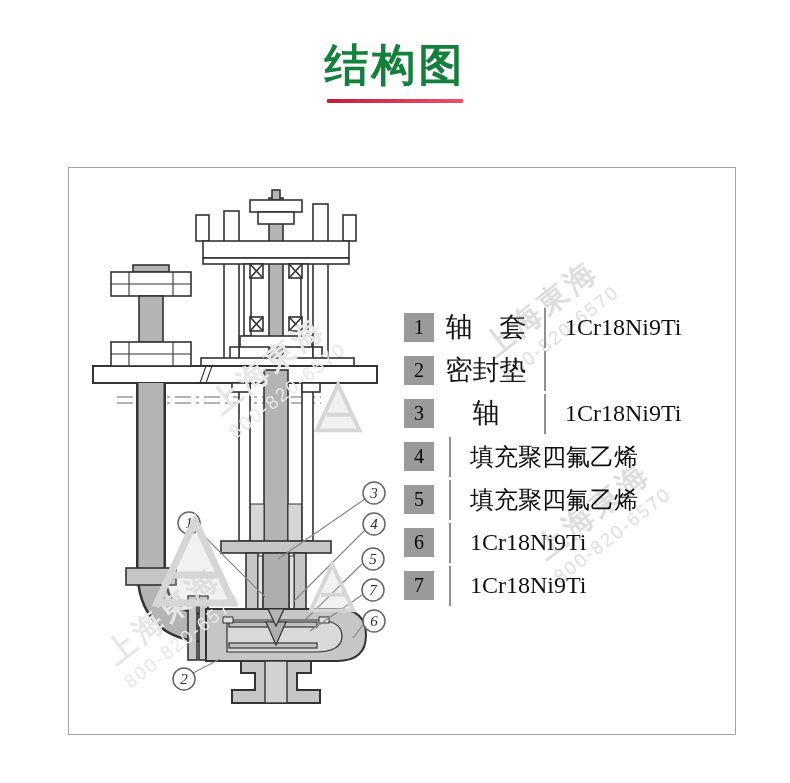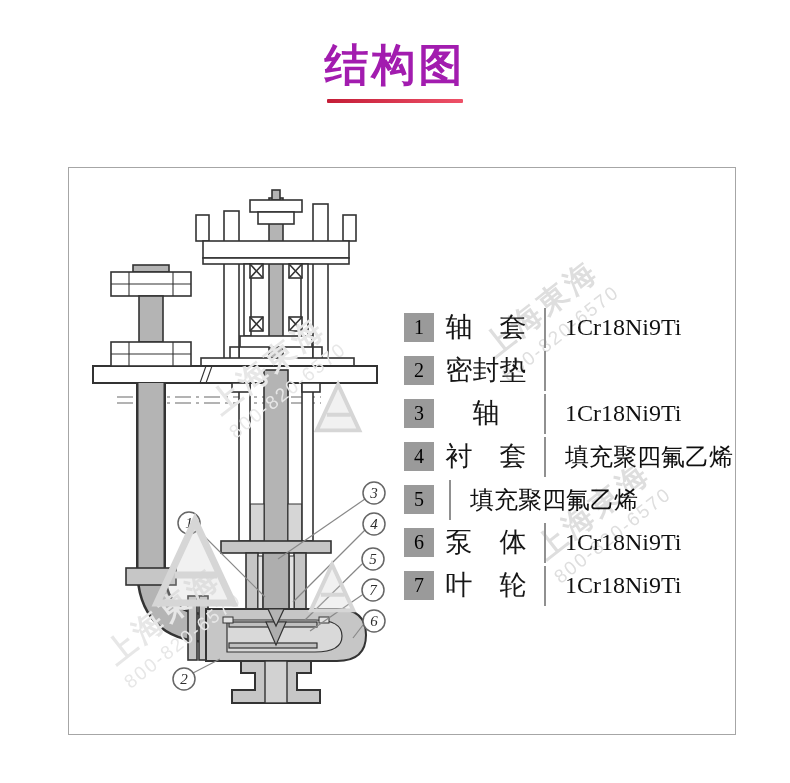--- a/index.html
+++ b/index.html
@@ -2,21 +2,21 @@
 <html><head>
 <meta charset="utf-8">
 <style>
   html,body{margin:0;padding:0;}
   body{
     width:790px;height:783px;background:#ffffff;position:relative;overflow:hidden;
     font-family:"Liberation Sans",sans-serif;
   }
   .title{
     margin-top:40px;text-align:center;font-size:44px;font-weight:700;
-    color:#a21caf;letter-spacing:3px;line-height:50px;
+    color:#15803d;letter-spacing:3px;line-height:50px;
   }
   .title-rule{
     width:136px;height:4px;margin:9px auto 0;border-radius:1px;
     background:linear-gradient(90deg,#c41d37,#ee5168);
   }
   .frame{
     position:absolute;left:68px;top:167px;width:666px;height:566px;
     border:1px solid #a6a6a6;background:#fff;
   }
   .drawing{position:absolute;left:0;top:0;}
@@ -217,35 +217,32 @@
       <div class="lvdiv"></div>
     </div>
     <div class="lrow">
       <div class="lnum">3</div>
       <div class="lname">轴</div>
       <div class="lvdiv"></div>
       <div class="lmat">1Cr18Ni9Ti</div>
     </div>
     <div class="lrow">
       <div class="lnum">4</div>
-      <div class="lname">衬　套</div>
       <div class="lvdiv"></div>
       <div class="lmat">填充聚四氟乙烯</div>
     </div>
     <div class="lrow">
       <div class="lnum">5</div>
       <div class="lvdiv"></div>
       <div class="lmat">填充聚四氟乙烯</div>
     </div>
     <div class="lrow">
       <div class="lnum">6</div>
-      <div class="lname">泵　体</div>
       <div class="lvdiv"></div>
       <div class="lmat">1Cr18Ni9Ti</div>
     </div>
     <div class="lrow">
       <div class="lnum">7</div>
-      <div class="lname">叶　轮</div>
       <div class="lvdiv"></div>
       <div class="lmat">1Cr18Ni9Ti</div>
     </div>
   </div>
 </div>
 
 </body></html>

